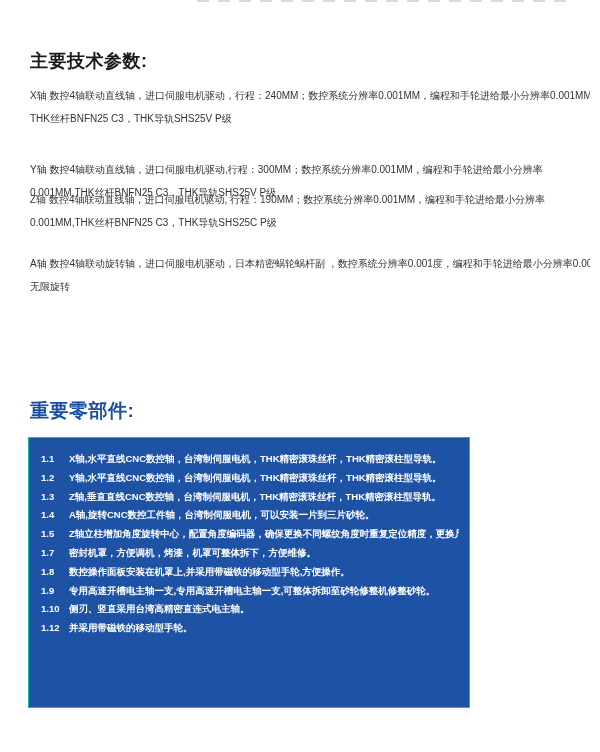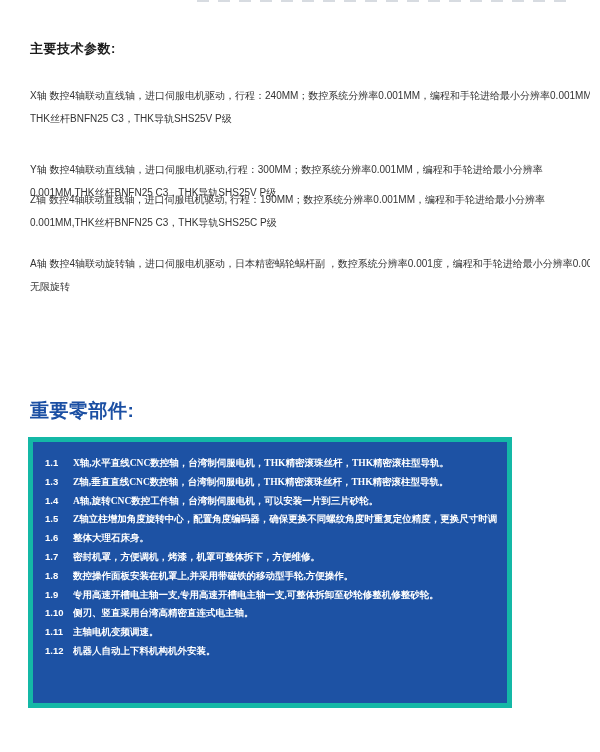--- a/index.html
+++ b/index.html
@@ -13,23 +13,23 @@
   }
   .top-fragment {
     position: absolute;
     top: 0; left: 197px;
     width: 378px; height: 2px;
     background: repeating-linear-gradient(90deg, #c6ccd4 0 12px, transparent 12px 21px);
     opacity: 0.7;
   }
   .h-specs {
     position: absolute;
-    left: 30px; top: 40px;
+    left: 30px; top: 49px;
     margin: 0;
-    font-size: 13px;
+    font-size: 18px;
     font-weight: bold;
     color: #1a1a1a;
     letter-spacing: 0.5px;
   }
   .para {
     position: absolute;
     left: 30px;
     width: 560px;
     margin: 0;
     font-size: 10px;
@@ -47,45 +47,44 @@
     left: 30px; top: 398px;
     margin: 0;
     font-size: 19px;
     font-weight: bold;
     color: #1b4fa3;
     letter-spacing: 0.5px;
   }
   .comp-box {
     position: absolute;
     left: 28px; top: 437px;
-    width: 484px; height: 271px;
+    width: 442px; height: 271px;
     box-sizing: border-box;
     background: #1d52a4;
-    border: 5px solid #14b8a6;
+    border: 1px solid #14b8a6;
     padding: 12px 10px 11px 12px;
     overflow: hidden;
   }
   .comp-row {
     display: flex;
     line-height: 18.8px;
     font-size: 9.5px;
     font-weight: bold;
     color: #ffffff;
     white-space: nowrap;
     overflow: hidden;
   }
   .comp-row .num {
     flex: 0 0 28px;
     white-space: nowrap;
   }
   .comp-row .txt {
     flex: 1 1 auto;
     white-space: nowrap;
     overflow: hidden;
-    font-family: Liberation Serif, serif;
   }
 </style>
 </head>
 <body>
 
 <div class="page">
 
   <div class="top-fragment"></div>
 
   <h1 class="h-specs">主要技术参数:</h1>
@@ -103,40 +102,40 @@
 无限旋转</p>
 
   <h2 class="h-comp">重要零部件:</h2>
 
   <div class="comp-box">
   <div class="comp-row">
     <span class="num">1.1</span>
     <span class="txt">X轴,水平直线CNC数控轴，台湾制伺服电机，THK精密滚珠丝杆，THK精密滚柱型导轨。</span>
   </div>
 
+  <div class="comp-row">
+    <span class="num">1.2</span>
+    <span class="txt">Y轴,水平直线CNC数控轴，台湾制伺服电机，THK精密滚珠丝杆，THK精密滚柱型导轨。</span>
+  </div>
 
   <div class="comp-row">
     <span class="num">1.3</span>
     <span class="txt">Z轴,垂直直线CNC数控轴，台湾制伺服电机，THK精密滚珠丝杆，THK精密滚柱型导轨。</span>
   </div>
 
   <div class="comp-row">
     <span class="num">1.4</span>
     <span class="txt">A轴,旋转CNC数控工件轴，台湾制伺服电机，可以安装一片到三片砂轮。</span>
   </div>
 
   <div class="comp-row">
     <span class="num">1.5</span>
     <span class="txt">Z轴立柱增加角度旋转中心，配置角度编码器，确保更换不同螺纹角度时重复定位精度，更换尺寸时调机更高效更方便精准。</span>
   </div>
 
-  <div class="comp-row">
-    <span class="num">1.6</span>
-    <span class="txt">整体大理石床身。</span>
-  </div>
 
   <div class="comp-row">
     <span class="num">1.7</span>
     <span class="txt">密封机罩，方便调机，烤漆，机罩可整体拆下，方便维修。</span>
   </div>
 
   <div class="comp-row">
     <span class="num">1.8</span>
     <span class="txt">数控操作面板安装在机罩上,并采用带磁铁的移动型手轮,方便操作。</span>
   </div>
@@ -144,25 +143,21 @@
   <div class="comp-row">
     <span class="num">1.9</span>
     <span class="txt">专用高速开槽电主轴一支,专用高速开槽电主轴一支,可整体拆卸至砂轮修整机修整砂轮。</span>
   </div>
 
   <div class="comp-row">
     <span class="num">1.10</span>
     <span class="txt">侧刃、竖直采用台湾高精密直连式电主轴。</span>
   </div>
 
-  <div class="comp-row">
-    <span class="num">1.11</span>
-    <span class="txt">主轴电机变频调速。</span>
-  </div>
 
   <div class="comp-row">
     <span class="num">1.12</span>
-    <span class="txt">机器人自动上下料机构机外安装。</span>
+    <span class="txt">并采用带磁铁的移动型手轮。</span>
   </div>
 
 </div>
 
 </div>
 
 </body></html>

